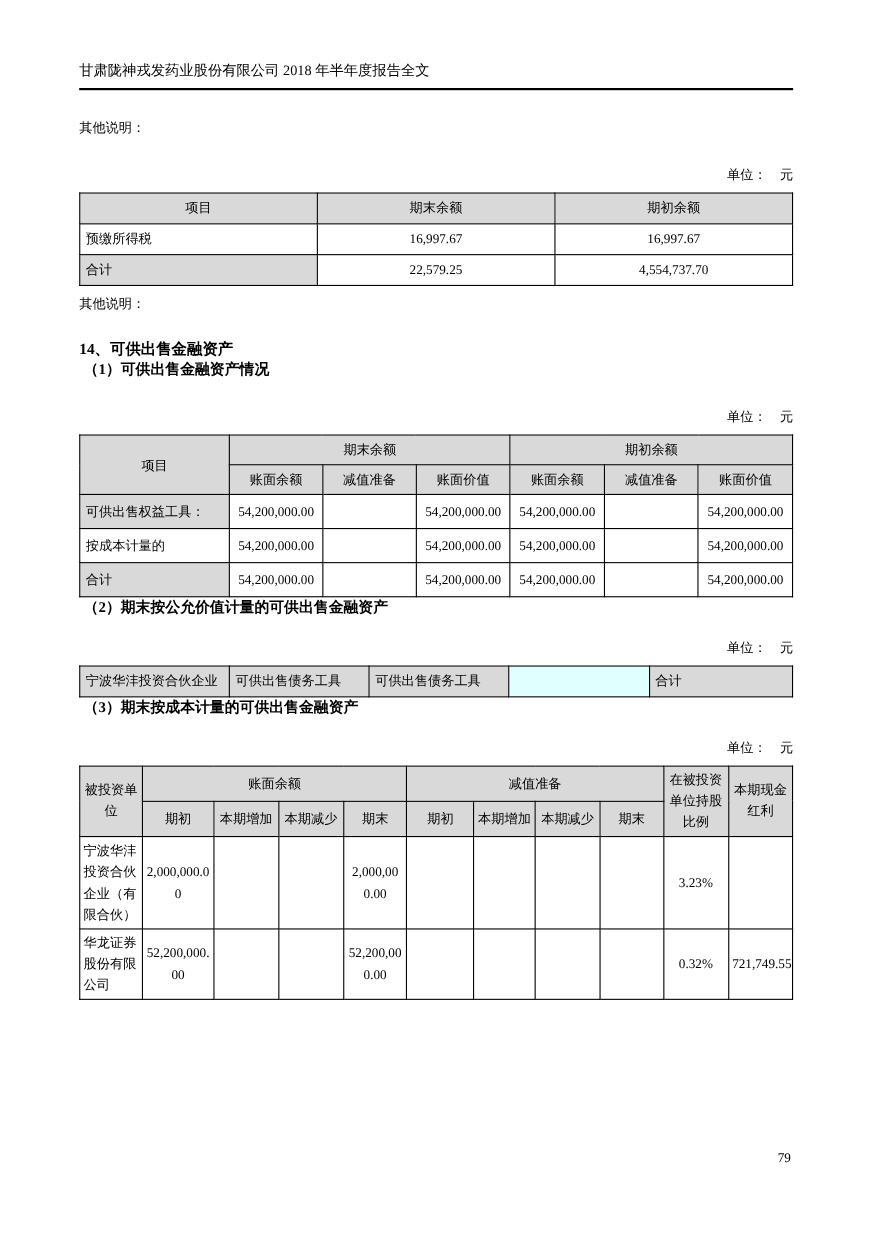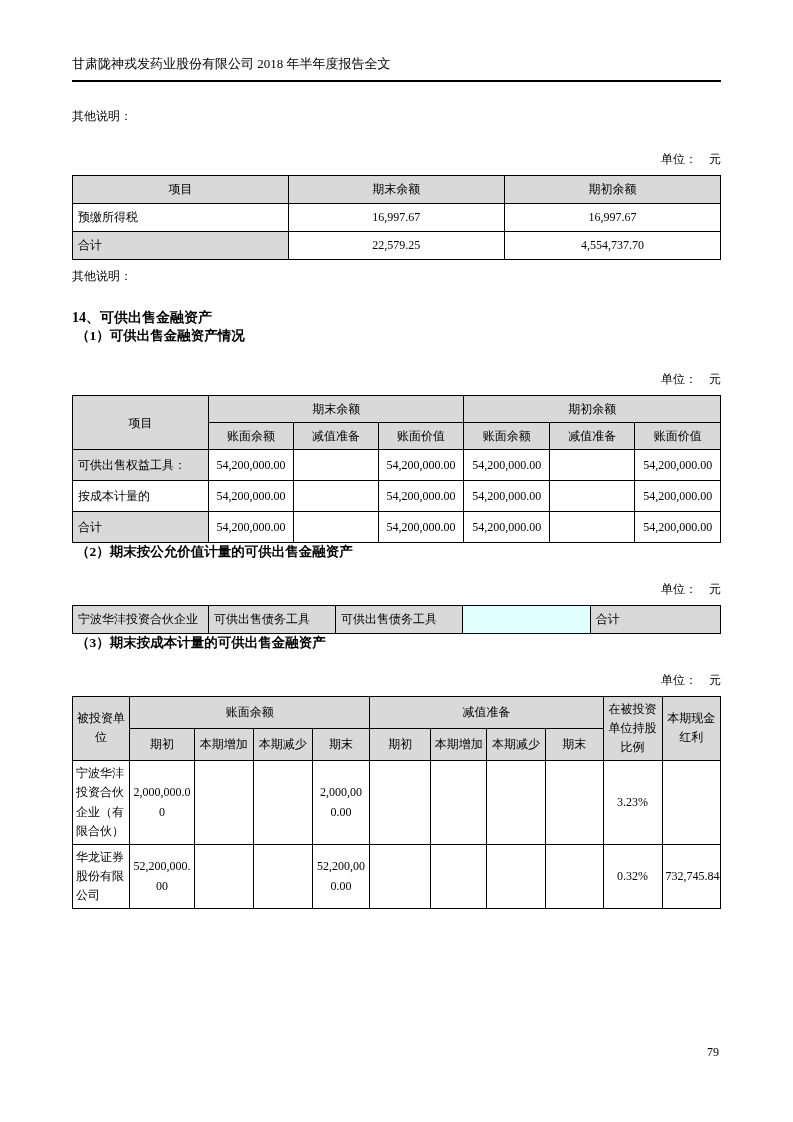--- a/index.html
+++ b/index.html
@@ -209,20 +209,20 @@
       <td>华龙证券股份有限公司</td>
       <td class="num">52,200,000.00</td>
       <td class="num"></td>
       <td class="num"></td>
       <td class="num">52,200,000.00</td>
       <td class="num"></td>
       <td class="num"></td>
       <td class="num"></td>
       <td class="num"></td>
       <td class="num fit">0.32%</td>
-      <td class="num fit">732,745.84</td>
+      <td class="num fit">721,749.55</td>
     </tr>
   </tbody>
     </table>
 
   <div class="page-number">79</div>
 
 </div>
 
 </body></html>

